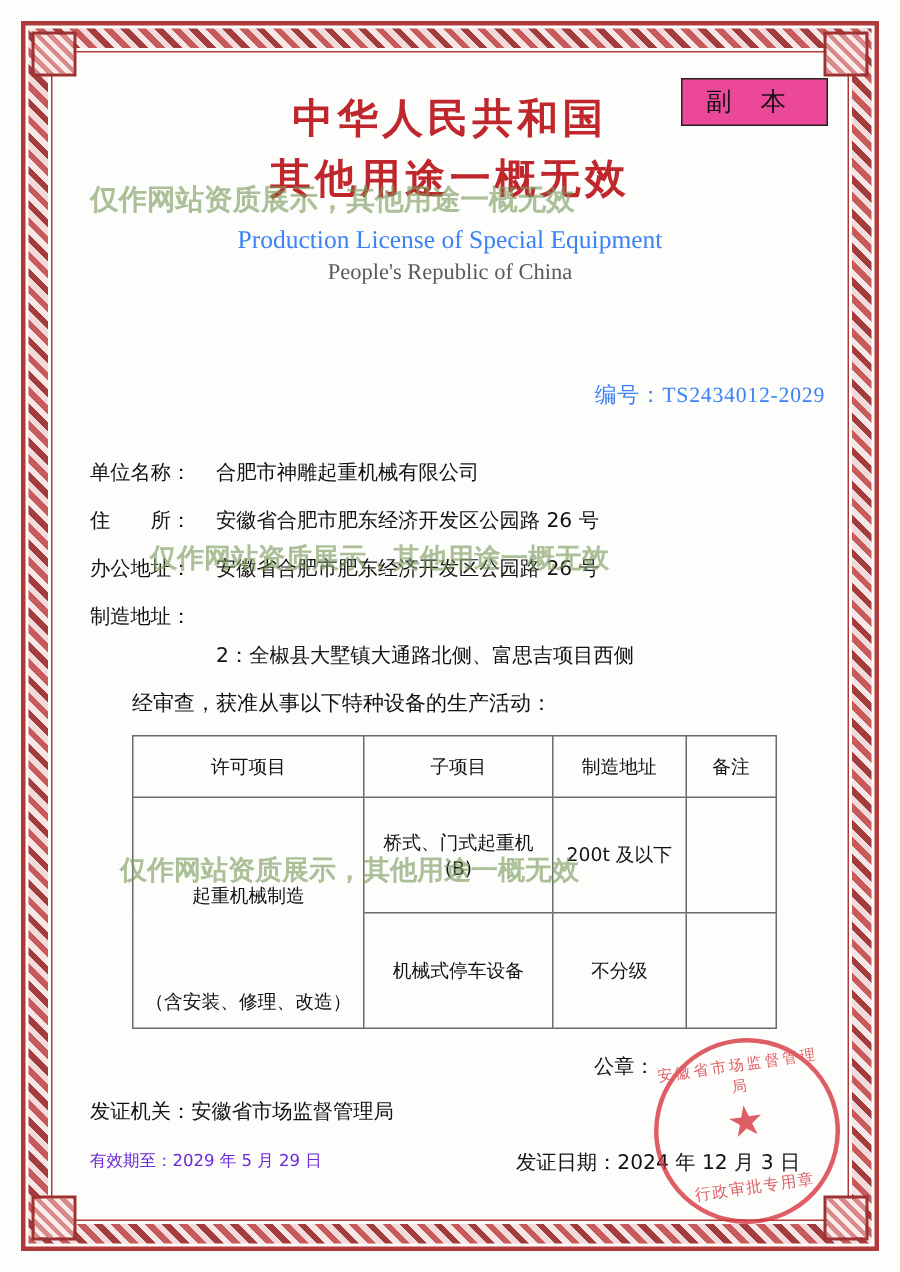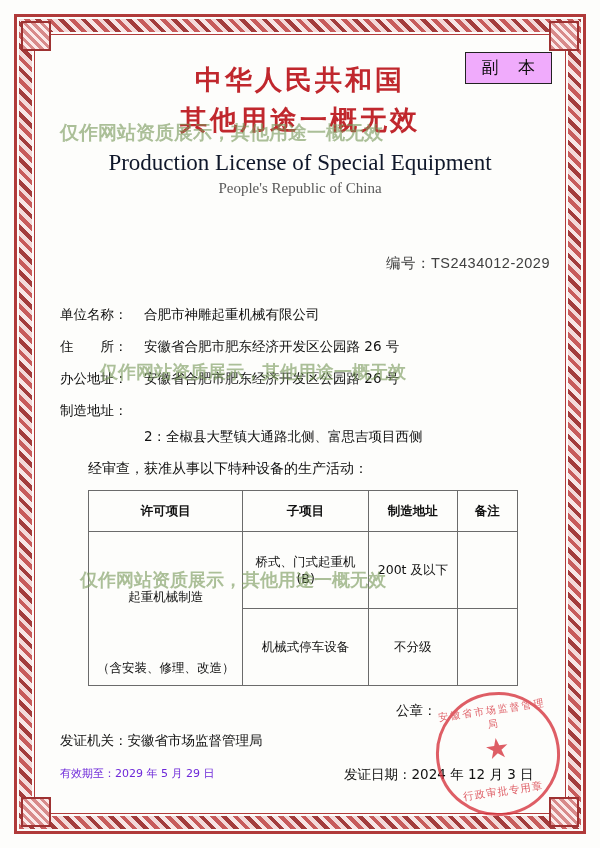--- a/index.html
+++ b/index.html
@@ -69,27 +69,27 @@
   .content {
     position: absolute;
     left: 44px; top: 44px;
     width: 512px; height: 760px;
   }
 
   .copy-badge {
     position: absolute;
     right: 4px; top: 8px;
     border: 1.5px solid #222;
-    padding: 3px 9px 4px 9px;
+    padding: 3px 20px 4px 9px;
     font-size: 17px;
     letter-spacing: 7px;
     text-indent: 7px;
     font-family: "DejaVu Sans", sans-serif;
     color: #111;
-    background: #f0abfc;
+    background: #ec4899;
   }
 
   .title-block {
     text-align: center;
     padding-top: 18px;
   }
   .title-cn-1 {
     font-size: 27px;
     font-weight: bold;
     color: #c0272d;
@@ -100,38 +100,38 @@
   .title-cn-2 {
     font-size: 27px;
     font-weight: bold;
     color: #c0272d;
     letter-spacing: 3px;
     font-family: "DejaVu Sans", sans-serif;
     line-height: 1.45;
     margin-top: 2px;
   }
   .title-en-1 {
-    font-size: 23px;
-    color: #0f172a;
+    font-size: 17px;
+    color: #3b82f6;
     margin-top: 10px;
     font-family: "Liberation Serif", serif;
   }
   .title-en-2 {
     font-size: 15px;
     color: #5a5a5a;
     margin-top: 4px;
     font-family: Liberation Serif, serif;
   }
 
   .serial {
     position: absolute;
     right: 6px; top: 210px;
     font-size: 14.5px;
-    font-family: Liberation Sans, sans-serif;
-    color: #404040;
+    font-family: Liberation Serif, serif;
+    color: #3b82f6;
     letter-spacing: 0.5px;
   }
 
   .fields {
     position: absolute;
     left: 16px; top: 262px;
     width: 480px;
     font-size: 13.5px;
     font-family: "DejaVu Sans", sans-serif;
     color: #111;
@@ -176,21 +176,21 @@
     font-family: "DejaVu Sans", sans-serif;
     color: #111;
   }
   .perm-table th, .perm-table td {
     border: 1px solid #6b6b6b;
     text-align: center;
     vertical-align: middle;
     padding: 6px 4px;
   }
   .perm-table th {
-    font-weight: bold;
+    font-weight: normal;
     height: 28px;
   }
   .perm-table td.tall {
     height: 50px;
   }
   .col-1 { width: 160px; }
   .col-2 { width: 128px; }
   .col-3 { width: 86px; }
   .col-4 { width: 56px; }
   .cell-stack div { line-height: 1.8; margin-top: 48px; }

